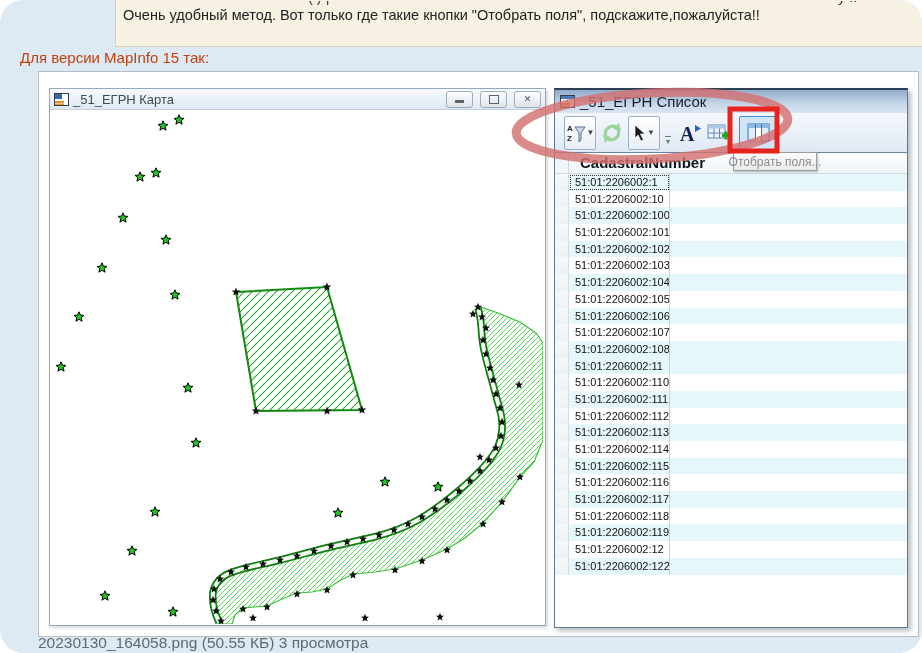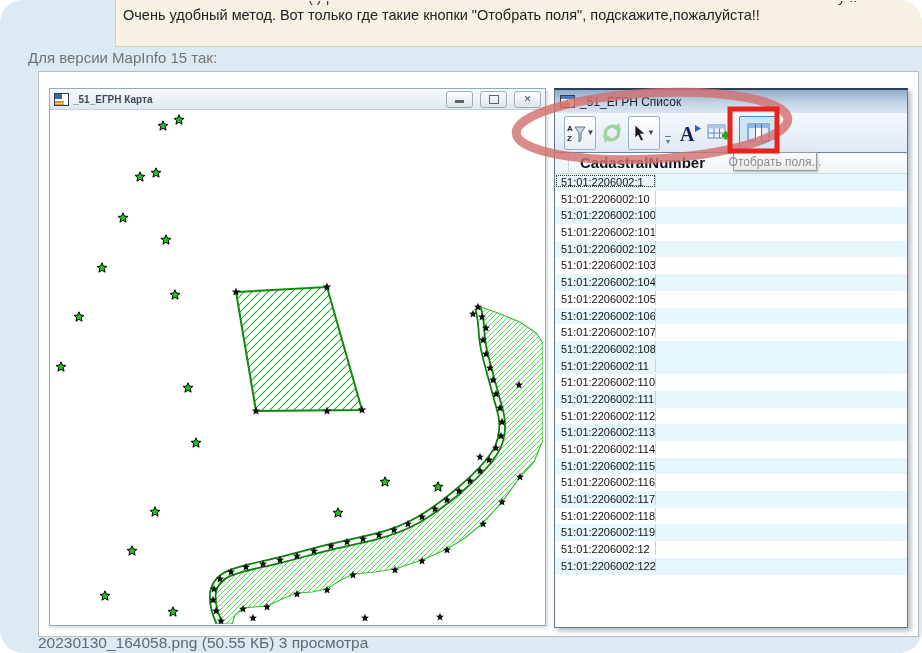--- a/index.html
+++ b/index.html
@@ -5,60 +5,60 @@
   html,body{margin:0;padding:0;}
   .page{position:relative;width:922px;height:653px;background:#dde9f3;overflow:hidden;
         font-family:"Liberation Sans",sans-serif;border-radius:23px;}
   
   .quote{position:absolute;left:115px;top:-16px;right:-2px;height:61px;
          background:#f6f1e2;border:1px solid #dad2b5;}
   .quote-main{position:absolute;left:7px;top:22px;font-size:14.5px;color:#222;white-space:nowrap;}
   .frag{position:absolute;height:7px;overflow:hidden;top:16px;}
   .frag>span{display:block;margin-top:-12px;font-size:14.5px;color:#333;}
   
-  .caption{position:absolute;left:28px;top:49px;font-size:15px;color:#737373;}
+  .caption{position:absolute;left:20px;top:49px;font-size:15px;color:#c2410c;}
   .footer{position:absolute;left:38px;top:634px;font-size:15.5px;color:#5c6b76;}
   
   .shot{position:absolute;left:38px;top:71px;width:879px;height:564px;background:#fff;
         border:1px solid #b7bdc4;overflow:hidden;}
   
   .map-win{position:absolute;left:10px;top:16px;width:495px;height:536px;background:#fff;
            border:1px solid #93a8c0;box-shadow:2px 2px 3px rgba(140,150,160,.35);}
   .map-title{height:20px;background:linear-gradient(#f7fafd,#dfe8f2);border-bottom:1px solid #c3cfdd;
              display:flex;align-items:center;gap:4px;padding:0 4px;}
-  .map-title .t{font-size:10px;color:#3e4a57;flex:1;font-weight:bold;}
+  .map-title .t{font-size:13px;color:#3e4a57;flex:1;}
   .winbtn{width:25px;height:15px;border:1px solid #9fabb7;border-radius:3px;
           background:linear-gradient(#fdfeff,#dde4ea);display:flex;align-items:center;
           justify-content:center;margin-left:3px;font-size:9px;color:#4a5560;}
   .glyph-min{width:9px;height:3px;background:#5a646e;margin-top:5px;}
   .glyph-max{width:8px;height:7px;border:1.5px solid #5a646e;}
   .map-client{position:relative;height:514px;overflow:hidden;}
   
   .list-win{position:absolute;left:515px;top:16px;width:352px;height:537px;background:#fff;
             border:1px solid #5f7890;border-top:2px solid #2c3f55;
             box-shadow:3px 3px 5px rgba(110,120,135,.5);}
   .list-title{height:23px;background:linear-gradient(#92abca,#c6d6e8 60%,#d9e5f1);
               display:flex;align-items:center;gap:5px;padding:0 5px;}
-  .list-title .t{font-size:12px;color:#16202c;}
+  .list-title .t{font-size:15px;color:#16202c;}
   .toolbar{height:39px;background:linear-gradient(#f4f8fc,#dfe9f4);
            display:flex;align-items:center;padding-left:9px;}
   .tbtn{height:32px;display:flex;align-items:center;justify-content:center;}
   .tbtn.bordered{border:1px solid #98b0cc;background:linear-gradient(#fff,#e8eef6);border-radius:2px;}
   .tbtn.selected{border:1px solid #3b8fd4;background:#cfe6f8;border-radius:2px;}
   .caret{font-size:8px;color:#3c4856;margin-left:1px;}
   .ovf{display:flex;flex-direction:column;align-items:center;justify-content:flex-end;
        height:24px;width:8px;margin-left:4px;}
   .ovf .bar{width:6px;height:1px;background:#6a7888;margin-bottom:1px;}
   .ovf .caret{margin:0;font-size:7px;color:#6a7888;}
   .grid-header{height:20px;border-top:1px solid #67839f;background:linear-gradient(#fff,#eef4f8);
                display:flex;border-bottom:1px solid #cfdbe3;}
   .hdr-sel{width:13px;border-right:1px solid #cdd8e0;background:#f2f6f9;}
   .hdr-label{padding-left:11px;font-size:15px;font-weight:bold;color:#10141c;line-height:19px;}
   .rows{height:452px;overflow:hidden;}
-  .row{height:16.7px;display:flex;font-size:11px;background:#fff;flex-direction:column;}
+  .row{height:16.7px;display:flex;font-size:11px;background:#fff;}
   .row.odd{background:#e6f7fb;}
   .row .sel{width:13px;border-right:1px solid #d4dde4;background:linear-gradient(#f6f9fb,#eef2f5);}
   .row .val{width:94px;border-right:1px solid #c2d6e0;padding:2px 0 0 6px;color:#101010;
             white-space:nowrap;overflow:hidden;}
   .row .val.selected{outline:1px dotted #333;outline-offset:-2px;}
   .row .fill{flex:1;}
   
   .overlay{position:absolute;inset:0;pointer-events:none;}
   .tooltip{position:absolute;left:694px;top:80px;width:82px;height:17px;
            background:linear-gradient(#fdfdfd,#e9e9e9);border:1px solid #9b9b9b;

